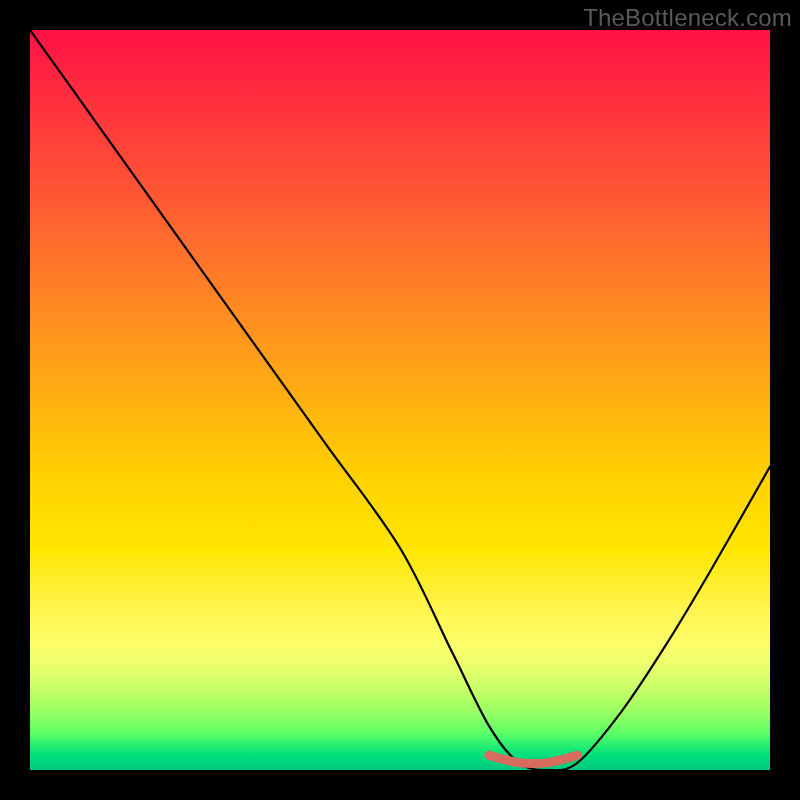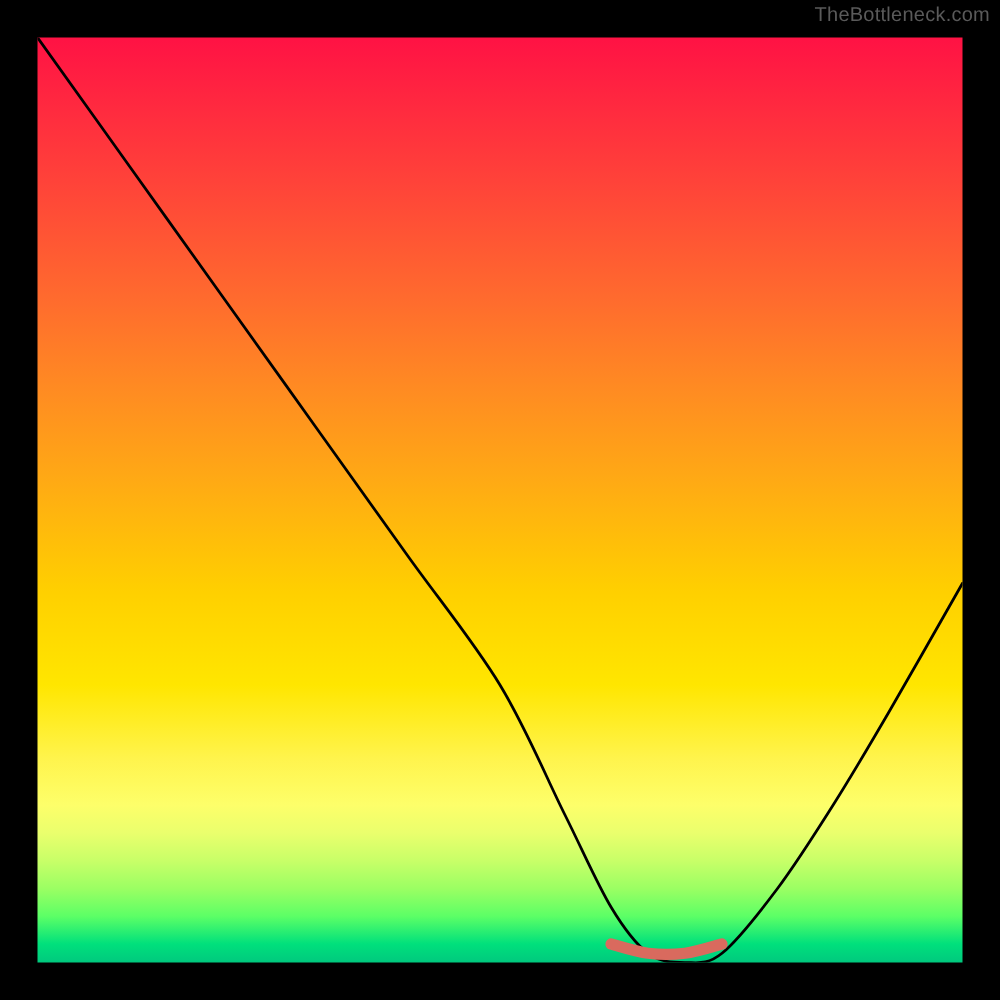--- a/index.html
+++ b/index.html
@@ -44,21 +44,21 @@
     position: absolute;
     inset: 0;
     width: 100%;
     height: 100%;
   }
   .attribution {
     position: absolute;
     top: 4px;
     right: 8px;
     font-family: Arial, Helvetica, sans-serif;
-    font-size: 16px;
+    font-size: 24px;
     color: #5a5a5a;
     letter-spacing: 0.2px;
   }
 </style>
 </head>
 <body>
 
 <div class="frame">
   <div class="attribution">TheBottleneck.com</div>
 

